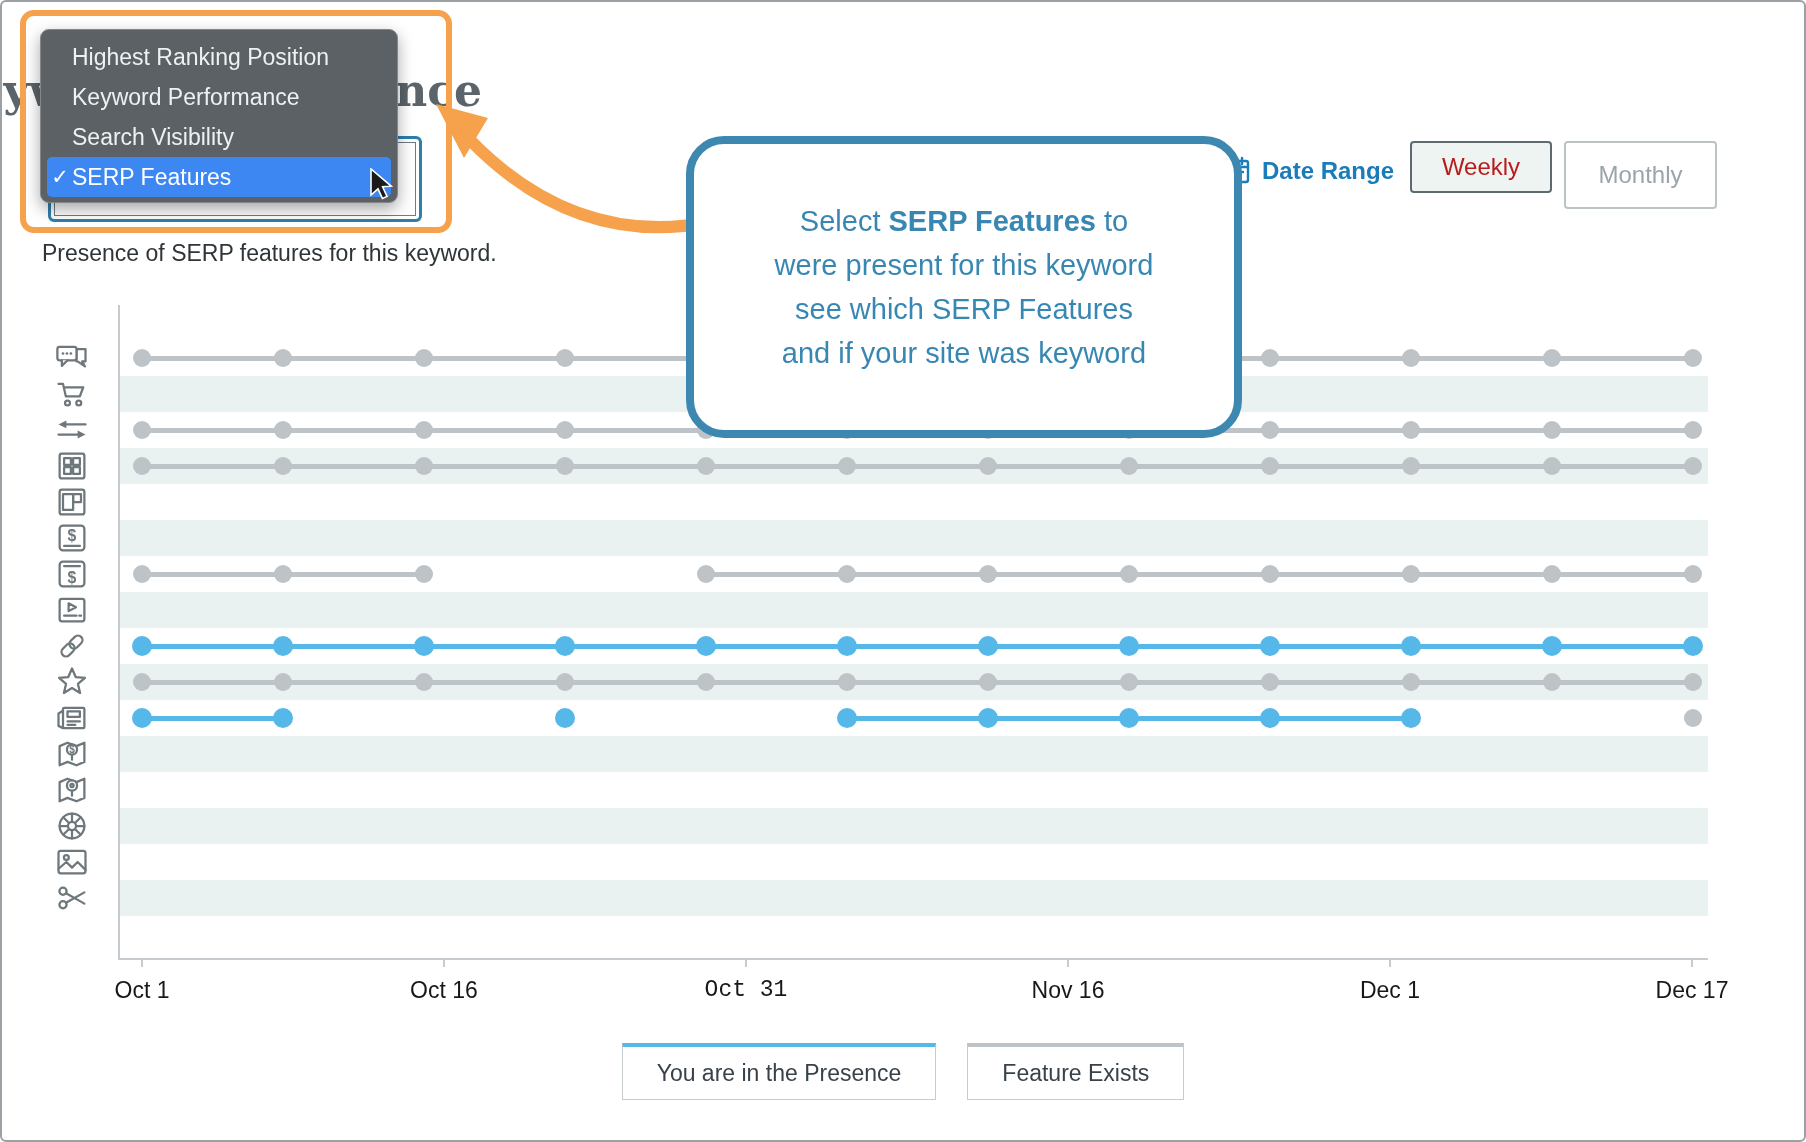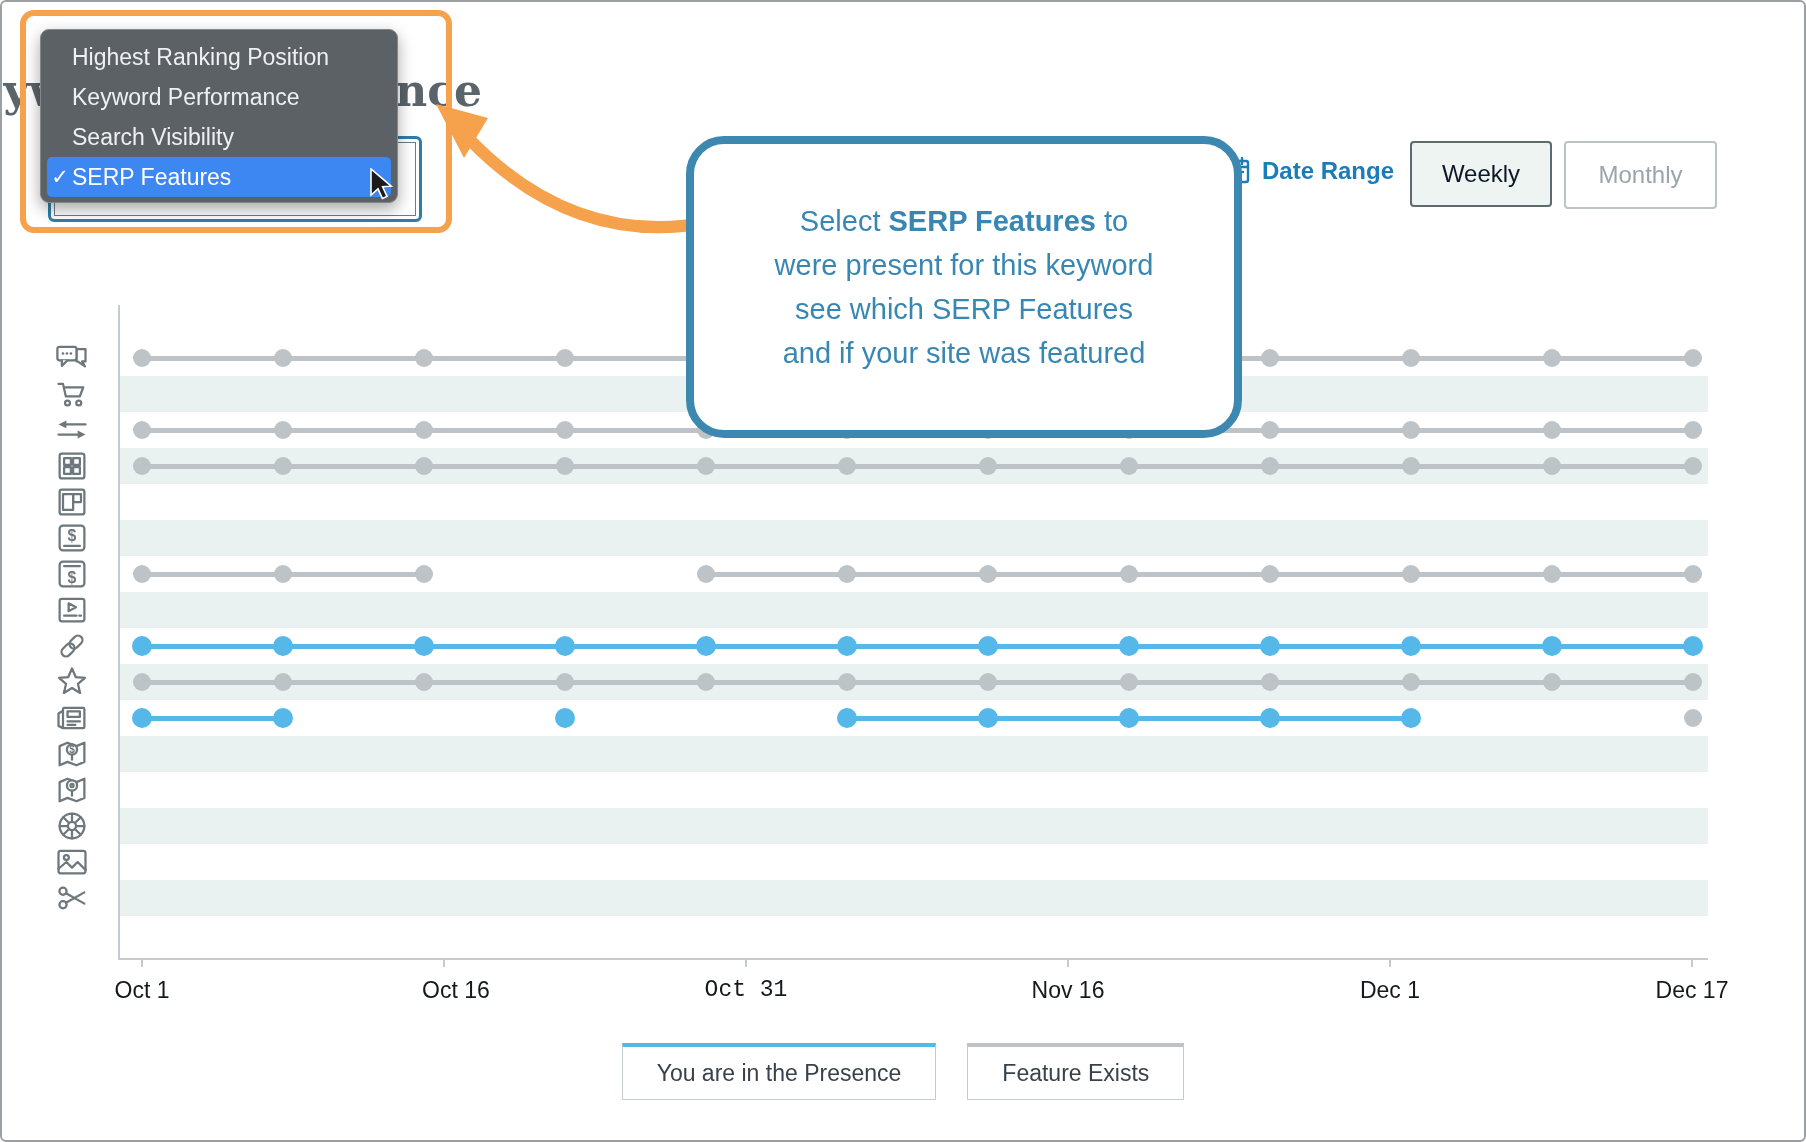--- a/index.html
+++ b/index.html
@@ -30,22 +30,22 @@
   .callout{position:absolute;left:686px;top:136px;width:556px;height:302px;background:#fff;
            border:8px solid #3d88b0;border-radius:38px;z-index:6;box-sizing:border-box;
            display:flex;flex-direction:column;justify-content:center;align-items:center;}
   .callout .cl-line{font-size:29px;line-height:44px;color:#3887b3;text-align:center;}
   .callout .cl-line b{font-weight:bold;}
   .annot-arrow{position:absolute;left:430px;top:90px;z-index:5;}
 
   
   .date-range{position:absolute;left:1220px;top:155px;z-index:2;display:flex;align-items:center;}
   .date-range-label{font-size:24px;font-weight:bold;color:#1b7cba;margin-left:10px;}
-  .btn-weekly{position:absolute;left:1410px;top:141px;width:142px;height:66px;background:#edf4f1;
-              border:2px solid #5f6a6e;border-radius:4px;font-size:24px;color:#0f172a;z-index:2;
+  .btn-weekly{position:absolute;left:1410px;top:141px;width:142px;height:52px;background:#edf4f1;
+              border:2px solid #5f6a6e;border-radius:4px;font-size:24px;color:#b91c1c;z-index:2;
               font-family:"Liberation Sans",sans-serif;}
   .btn-monthly{position:absolute;left:1564px;top:141px;width:153px;height:68px;background:#fff;
                border:2px solid #bcc3c5;border-radius:4px;font-size:24px;color:#9ba5a9;z-index:2;
                font-family:"Liberation Sans",sans-serif;}
 
   
   #plot{position:absolute;left:118px;top:305px;width:1588px;height:653px;z-index:1;
         border-left:2px solid #c5cbce;border-bottom:2px solid #c5cbce;}
   .stripe{position:absolute;left:0;width:100%;background:#e9f2f1;}
   .seg-line{position:absolute;height:5px;border-radius:3px;}
@@ -60,20 +60,21 @@
               background:#fff;display:flex;align-items:center;justify-content:center;
               padding:0 34px;font-size:23px;color:#39424a;}
 </style>
 </head>
 <body>
 
 <div id="screen">
   <div class="frame"></div>
 
   <h1 class="page-title">Keyword Performance</h1>
+  <div class="subtitle">Presence of SERP features for this keyword.</div>
 
   <div class="metric-select"></div>
 
   <div class="dd-panel">
       <div class="dd-item"><span>Highest Ranking Position</span></div>
       <div class="dd-item"><span>Keyword Performance</span></div>
       <div class="dd-item"><span>Search Visibility</span></div>
       <div class="dd-item sel"><span class="check">✓</span><span>SERP Features</span></div>
     </div>
 
@@ -85,21 +86,21 @@
 
   <svg class="annot-arrow" width="345" height="165" viewBox="0 0 345 165">
     <path d="M330 118 Q 165 178 40 50" stroke="#f6a14c" stroke-width="12" fill="none"></path>
     <polygon points="6,14 58,28 34,68" fill="#f6a14c"></polygon>
   </svg>
 
   <div class="callout">
       <div class="cl-line">Select <b>SERP Features</b> to</div>
       <div class="cl-line">were present for this keyword</div>
       <div class="cl-line">see which SERP Features</div>
-      <div class="cl-line">and if your site was featured</div>
+      <div class="cl-line">and if your site was keyword</div>
     </div>
 
   <div class="date-range">
     <svg width="32" height="32" viewBox="0 0 32 32">
       <g stroke="#1b7cba" stroke-width="2.4" fill="none" stroke-linecap="round">
         <rect x="4" y="6" width="24" height="21" rx="2"></rect>
         <path d="M4 12h24M10 3v6M22 3v6M9 17h4M9 22h4M19 17h4"></path>
       </g>
     </svg>
     <span class="date-range-label">Date Range</span>
@@ -201,21 +202,21 @@
       <div class="dot" style="left: 999px; top: 403px; height: 20px; width: 20px; background: rgb(86, 184, 232);"></div>
       <div class="dot" style="left: 1140px; top: 403px; height: 20px; width: 20px; background: rgb(86, 184, 232);"></div>
       <div class="dot" style="left: 1281px; top: 403px; height: 20px; width: 20px; background: rgb(86, 184, 232);"></div>
       <div class="dot" style="left: 1564px; top: 404px; height: 18px; width: 18px; background: rgb(189, 195, 198);"></div>
       <div class="stripe" style="top: 431px; height: 36px; background: rgb(233, 242, 241);"></div>
       <div class="stripe" style="top: 503px; height: 36px; background: rgb(233, 242, 241);"></div>
       <div class="stripe" style="top: 575px; height: 36px; background: rgb(233, 242, 241);"></div>
       <div class="tick" style="left: 21px;"></div>
       <div class="x-label" style="left: -38px;">Oct 1</div>
       <div class="tick" style="left: 323px;"></div>
-      <div class="x-label" style="left: 276px;">Oct 16</div>
+      <div class="x-label" style="left: 264px;">Oct 16</div>
       <div class="tick" style="left: 625px;"></div>
       <div class="x-label" style="left: 566px; font-family: Liberation Mono, monospace;">Oct 31</div>
       <div class="tick" style="left: 947px;"></div>
       <div class="x-label" style="left: 888px;">Nov 16</div>
       <div class="tick" style="left: 1269px;"></div>
       <div class="x-label" style="left: 1210px;">Dec 1</div>
       <div class="tick" style="left: 1571px;"></div>
       <div class="x-label" style="left: 1512px;">Dec 17</div>
     </div>
   <div id="icon-col">

